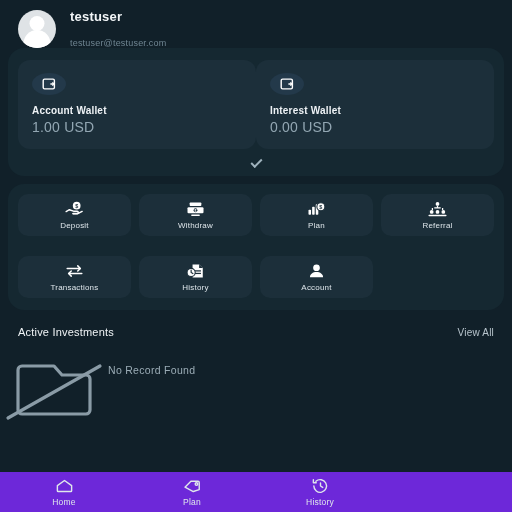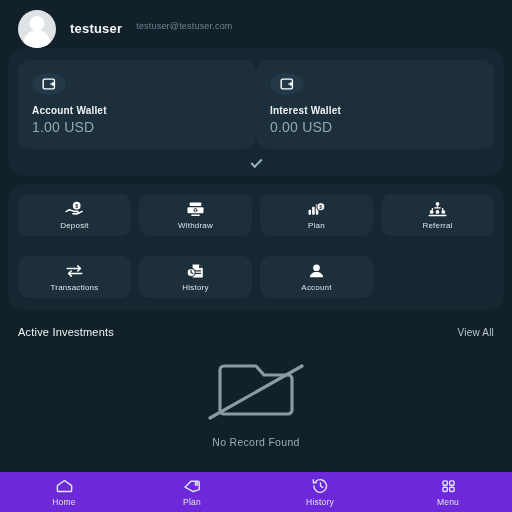--- a/index.html
+++ b/index.html
@@ -39,21 +39,21 @@
     transform: translateX(-50%);
   }
   .avatar .body {
     position: absolute;
     width: 27px; height: 20px;
     border-radius: 14px 14px 0 0;
     background: #ffffff;
     left: 50%; bottom: -2px;
     transform: translateX(-50%);
   }
-  .user-block { display: flex; flex-direction: row; justify-content: center; gap: 14px; }
+  .user-block { display: flex; flex-direction: column; justify-content: center; gap: 14px; }
   .user-name { font-size: 13px; font-weight: bold; color: #f2f5f7; letter-spacing: .2px; }
   .user-mail { font-size: 9px; color: #6f8592; letter-spacing: .2px; }
 
   
   .wallet-panel {
     margin: 0 8px;
     background: #152831;
     border-radius: 16px;
     padding: 12px 10px 6px 10px;
   }
@@ -114,22 +114,22 @@
     align-items: center;
     justify-content: space-between;
     padding: 16px 18px 0 18px;
   }
   .section-title { font-size: 11px; font-weight: normal; color: #f0f4f6; letter-spacing: .2px; }
   .view-all { font-size: 10px; color: #b7c4cc; letter-spacing: .2px; }
 
   
   .empty {
     display: flex;
-    flex-direction: column;
-    align-items: center;
+    flex-direction: row;
+    align-items: flex-start;
     padding-top: 16px;
   }
   .empty-text { font-size: 10.5px; color: #9bacb6; margin-top: 10px; letter-spacing: .3px; }
 
   
   .bottom-nav {
     position: absolute;
     left: 0; right: 0; bottom: 0;
     height: 40px;
     background: #6d28d9;
@@ -307,23 +307,14 @@
 
   <div class="nav-item">
     <svg width="19" height="16" viewBox="0 0 24 20" fill="none" stroke="#dfe7eb" stroke-width="1.8" stroke-linecap="round" stroke-linejoin="round">
       <path d="M3.6 10a8 8 0 1 0 2.6-5.9"></path>
       <path d="M3 2.2v3.6h3.6"></path>
       <path d="M12 6.2V10l2.8 1.8"></path>
     </svg>
     <span class="nav-label">History</span>
   </div>
 
-  <div class="nav-item">
-    <svg width="19" height="16" viewBox="0 0 24 20" fill="none" stroke="#dfe7eb" stroke-width="1.8">
-      <rect x="5" y="3.5" width="5.5" height="5.5" rx="1.2"></rect>
-      <rect x="13.5" y="3.5" width="5.5" height="5.5" rx="1.2"></rect>
-      <rect x="5" y="11.5" width="5.5" height="5.5" rx="1.2"></rect>
-      <rect x="13.5" y="11.5" width="5.5" height="5.5" rx="1.2"></rect>
-    </svg>
-    <span class="nav-label">Menu</span>
-  </div>
 
 </div>
 
 </body></html>

